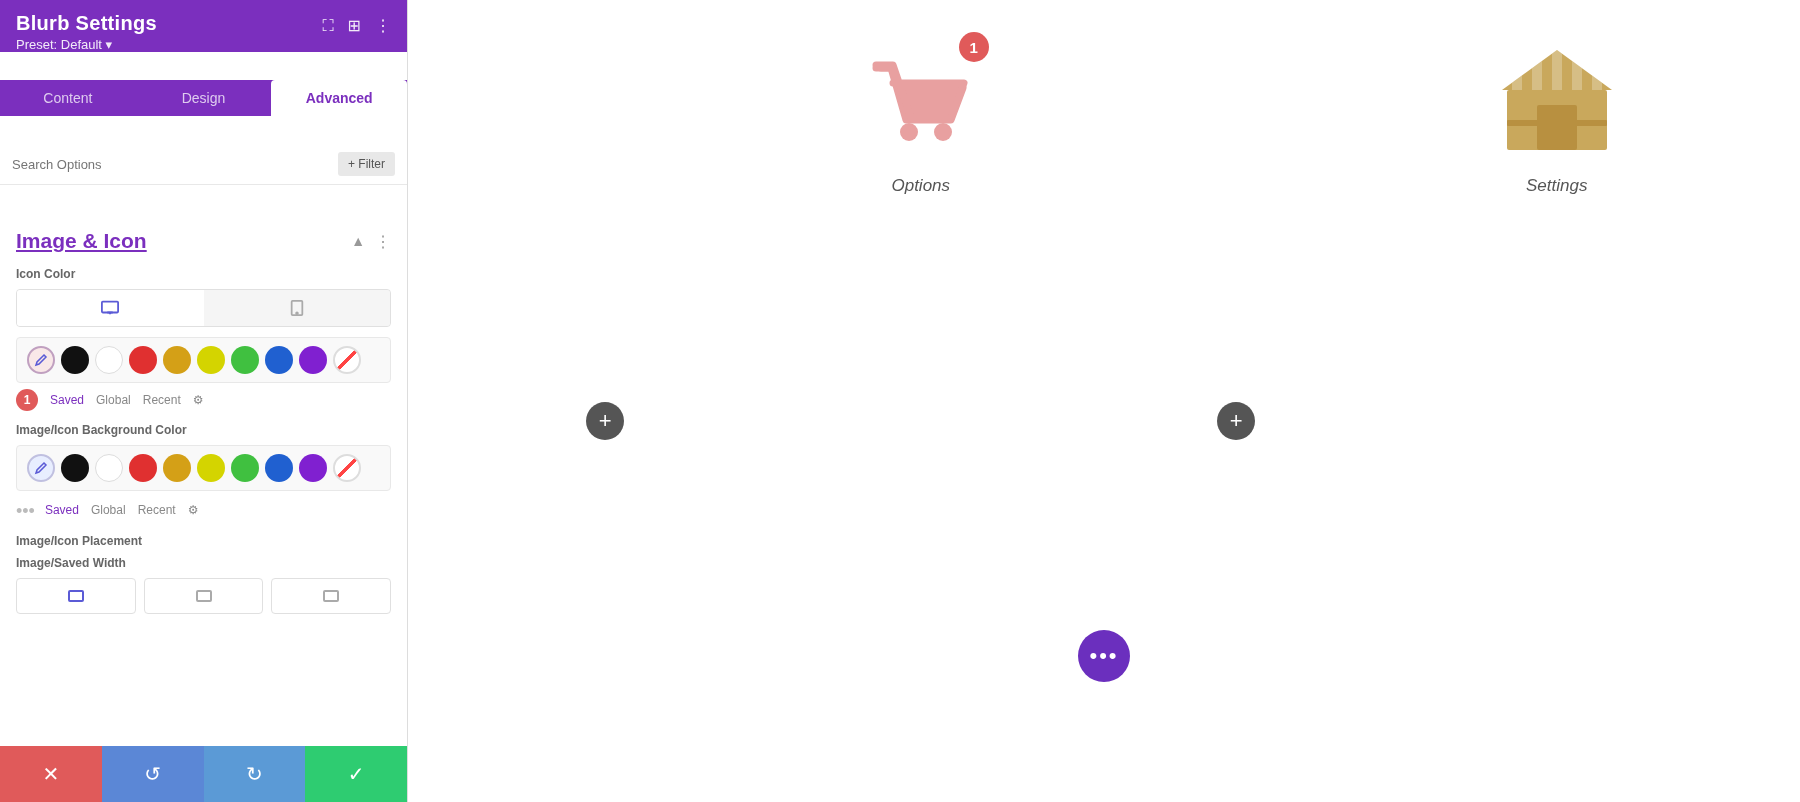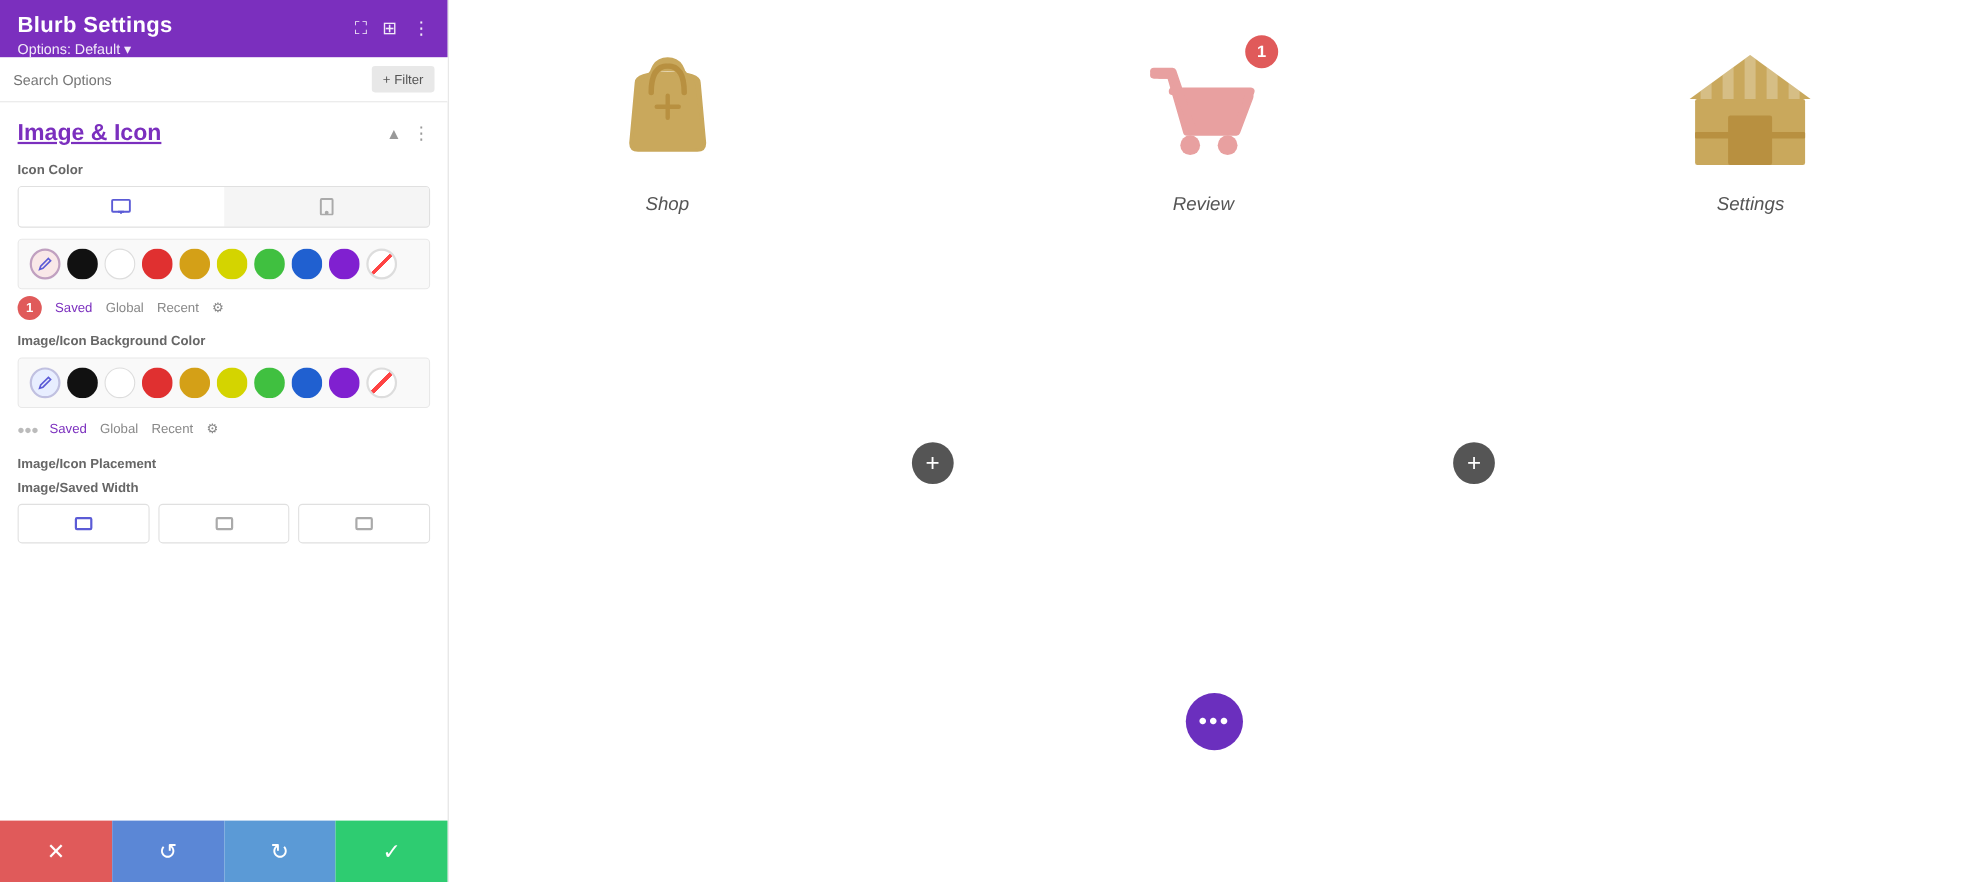--- a/index.html
+++ b/index.html
@@ -8,20 +8,21 @@
     
     .sidebar {
       width: 408px;
       min-width: 408px;
       background: #fff;
       display: flex;
       flex-direction: column;
       border-right: 1px solid #ddd;
       height: 802px;
       overflow: hidden;
+      gap: 28px;
     }
 
     .sidebar-title {
       font-size: 20px;
       font-weight: 700;
       letter-spacing: 0.3px;
     }
 
     .sidebar-preset {
       font-size: 13px;
@@ -418,30 +419,35 @@
   </style>
 </head>
 <body>
 
 <div class="sidebar">
 
   <div class="header-top">
     <div class="header-title-area">
       <div class="sidebar-title">Blurb Settings</div>
       <div class="sidebar-preset">
-        <span>Options: Default</span> ▾
+        <span>Preset: Default</span> ▾
       </div>
     </div>
     <div class="header-icons">
       <span class="header-icon">⛶</span>
       <span class="header-icon">⊞</span>
       <span class="header-icon">⋮</span>
     </div>
   </div>
 
+  <div class="tabs-bar">
+    <div class="tab-item">Content</div>
+    <div class="tab-item">Design</div>
+    <div class="tab-item active">Advanced</div>
+  </div>
 
   <div class="search-bar">
     <input class="search-input" type="text" placeholder="Search Options" style="">
     <button class="filter-btn">
       <span>+ Filter</span>
     </button>
   </div>
 
   <div class="sidebar-content">
 
@@ -565,53 +571,37 @@
       <span>↻</span>
     </button>
     <button class="footer-btn save">
       <span>✓</span>
     </button>
   </div>
 </div>
 
 <div class="main-canvas">
 
-  <div class="blurb-item">
-    <div class="blurb-icon-wrap">
-      <svg width="110" height="120" viewBox="0 0 110 120" fill="#c9a85c">
-        <path d="M25 35 Q25 25 55 25 Q85 25 85 35 L90 90 Q90 98 82 98 L28 98 Q20 98 20 90 Z"></path>
-        <path d="M40 40 Q40 15 55 15 Q70 15 70 40" fill="none" stroke="#c9a85c" stroke-width="6" stroke-linecap="round"></path>
-        <rect x="42" y="53" width="26" height="4" rx="2" fill="#b89040"></rect>
-        <rect x="53" y="42" width="4" height="26" rx="2" fill="#b89040"></rect>
-        <ellipse cx="55" cy="30" rx="16" ry="8" fill="none" stroke="#c9a85c" stroke-width="5"></ellipse>
-        <path d="M30 36 Q30 28 55 28 Q80 28 80 36 L87 90 Q87 95 80 95 L30 95 Q23 95 23 90 Z" fill="#c9a85c"></path>
-        <path d="M40 44 Q40 20 55 20 Q70 20 70 44" fill="none" stroke="#b89040" stroke-width="5" stroke-linecap="round"></path>
-        <rect x="43" y="55" width="24" height="4" rx="2" fill="#b89040"></rect>
-        <rect x="53" y="45" width="4" height="24" rx="2" fill="#b89040"></rect>
-      </svg>
-    </div>
-    <div class="blurb-label">Shop</div>
-  </div>
 
   <div class="plus-btn">+</div>
 
   <div class="blurb-item">
     <div class="blurb-icon-wrap">
       <div class="badge-red">1</div>
       <svg width="120" height="120" viewBox="0 0 120 120" fill="#e8a0a0">
 
         <path d="M20 28 L30 28 L45 80 L90 80 L102 48 L35 44" fill="none" stroke="#e8a0a0" stroke-width="7" stroke-linecap="round" stroke-linejoin="round"></path>
         <circle cx="48" cy="92" r="9" fill="#e8a0a0"></circle>
         <circle cx="82" cy="92" r="9" fill="#e8a0a0"></circle>
         <line x1="15" y1="28" x2="32" y2="28" stroke="#e8a0a0" stroke-width="7" stroke-linecap="round"></line>
         <path d="M35 45 L100 45 L90 78 L46 78 Z" fill="#e8a0a0"></path>
         <path d="M15 25 L32 25 L50 78 L90 78 L103 43 L32 43" fill="none" stroke="#e8a0a0" stroke-width="7" stroke-linecap="round" stroke-linejoin="round"></path>
       </svg>
     </div>
-    <div class="blurb-label">Review</div>
+    <div class="blurb-label">Options</div>
   </div>
 
   <div class="plus-btn">+</div>
 
   <div class="blurb-item">
     <div class="blurb-icon-wrap">
       <svg width="130" height="120" viewBox="0 0 130 120" fill="#c9a85c">
 
         <path d="M10 50 L65 10 L120 50 Z" fill="#c9a85c"></path>
 

